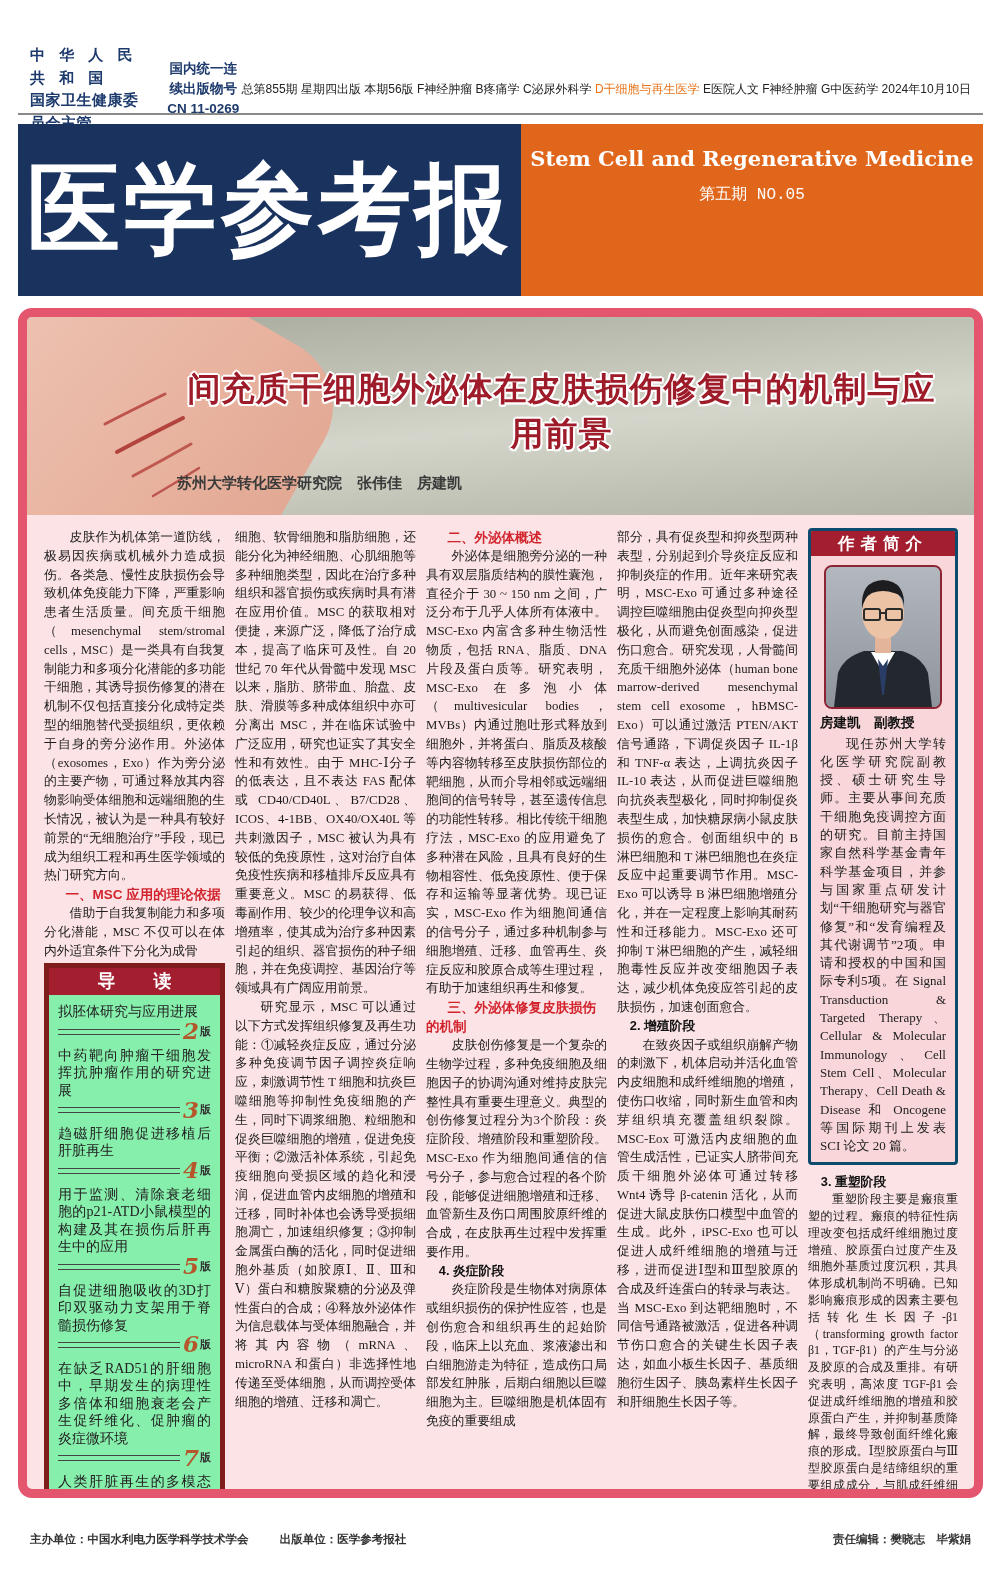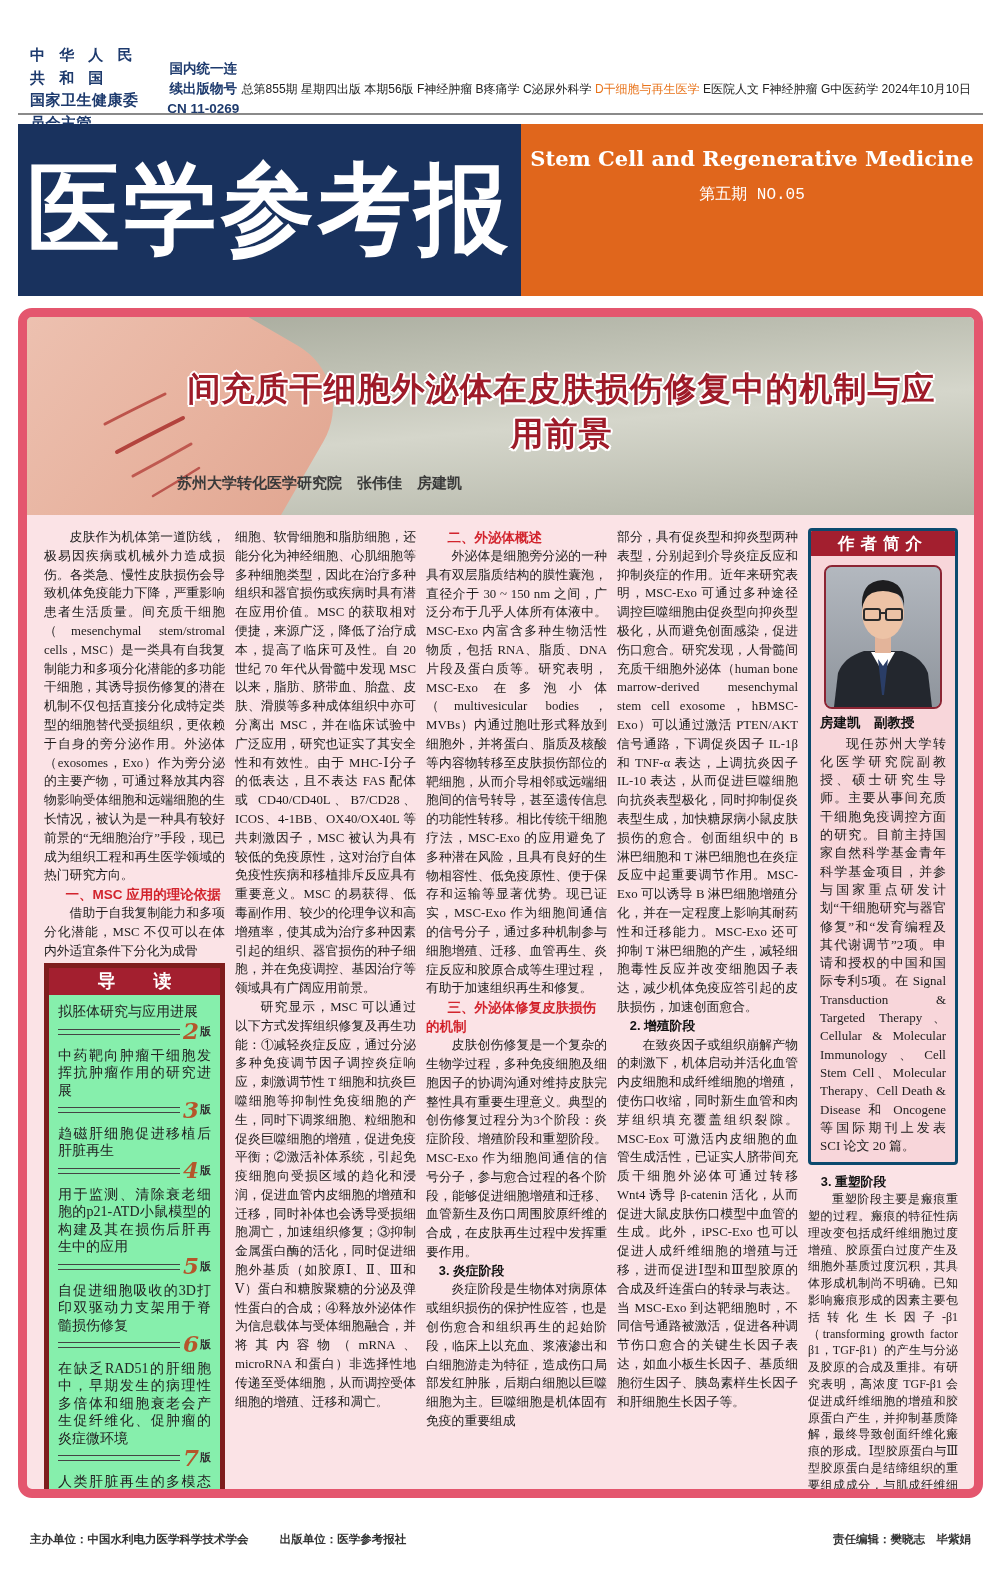--- a/index.html
+++ b/index.html
@@ -203,21 +203,21 @@
       <div class="col">
         <p>细胞、软骨细胞和脂肪细胞，还能分化为神经细胞、心肌细胞等多种细胞类型，因此在治疗多种组织和器官损伤或疾病时具有潜在应用价值。MSC 的获取相对便捷，来源广泛，降低了治疗成本，提高了临床可及性。自 20 世纪 70 年代从骨髓中发现 MSC 以来，脂肪、脐带血、胎盘、皮肤、滑膜等多种成体组织中亦可分离出 MSC，并在临床试验中广泛应用，研究也证实了其安全性和有效性。由于 MHC-Ⅰ分子的低表达，且不表达 FAS 配体或 CD40/CD40L、B7/CD28、ICOS、4-1BB、OX40/OX40L 等共刺激因子，MSC 被认为具有较低的免疫原性，这对治疗自体免疫性疾病和移植排斥反应具有重要意义。MSC 的易获得、低毒副作用、较少的伦理争议和高增殖率，使其成为治疗多种因素引起的组织、器官损伤的种子细胞，并在免疫调控、基因治疗等领域具有广阔应用前景。</p>
         <p class="indent">研究显示，MSC 可以通过以下方式发挥组织修复及再生功能：①减轻炎症反应，通过分泌多种免疫调节因子调控炎症响应，刺激调节性 T 细胞和抗炎巨噬细胞等抑制性免疫细胞的产生，同时下调浆细胞、粒细胞和促炎巨噬细胞的增殖，促进免疫平衡；②激活补体系统，引起免疫细胞向受损区域的趋化和浸润，促进血管内皮细胞的增殖和迁移，同时补体也会诱导受损细胞凋亡，加速组织修复；③抑制金属蛋白酶的活化，同时促进细胞外基质（如胶原Ⅰ、Ⅱ、Ⅲ和Ⅴ）蛋白和糖胺聚糖的分泌及弹性蛋白的合成；④释放外泌体作为信息载体与受体细胞融合，并将其内容物（mRNA、microRNA 和蛋白）非选择性地传递至受体细胞，从而调控受体细胞的增殖、迁移和凋亡。</p>
       </div>
 
       <div class="col">
         <p class="h-red" style="margin-top:0">二、外泌体概述</p>
         <p class="indent">外泌体是细胞旁分泌的一种具有双层脂质结构的膜性囊泡，直径介于 30 ~ 150 nm 之间，广泛分布于几乎人体所有体液中。MSC-Exo 内富含多种生物活性物质，包括 RNA、脂质、DNA 片段及蛋白质等。研究表明，MSC-Exo 在多泡小体（multivesicular bodies，MVBs）内通过胞吐形式释放到细胞外，并将蛋白、脂质及核酸等内容物转移至皮肤损伤部位的靶细胞，从而介导相邻或远端细胞间的信号转导，甚至遗传信息的功能性转移。相比传统干细胞疗法，MSC-Exo 的应用避免了多种潜在风险，且具有良好的生物相容性、低免疫原性、便于保存和运输等显著优势。现已证实，MSC-Exo 作为细胞间通信的信号分子，通过多种机制参与细胞增殖、迁移、血管再生、炎症反应和胶原合成等生理过程，有助于加速组织再生和修复。</p>
         <p class="h-red">三、外泌体修复皮肤损伤的机制</p>
         <p class="indent">皮肤创伤修复是一个复杂的生物学过程，多种免疫细胞及细胞因子的协调沟通对维持皮肤完整性具有重要生理意义。典型的创伤修复过程分为3个阶段：炎症阶段、增殖阶段和重塑阶段。MSC-Exo 作为细胞间通信的信号分子，参与愈合过程的各个阶段，能够促进细胞增殖和迁移、血管新生及伤口周围胶原纤维的合成，在皮肤再生过程中发挥重要作用。</p>
-        <p class="h-sub">3. 炎症阶段</p>
+        <p class="h-sub">4. 炎症阶段</p>
         <p class="indent">炎症阶段是生物体对病原体或组织损伤的保护性应答，也是创伤愈合和组织再生的起始阶段，临床上以充血、浆液渗出和白细胞游走为特征，造成伤口局部发红肿胀，后期白细胞以巨噬细胞为主。巨噬细胞是机体固有免疫的重要组成</p>
       </div>
 
       <div class="col">
         <p>部分，具有促炎型和抑炎型两种表型，分别起到介导炎症反应和抑制炎症的作用。近年来研究表明，MSC-Exo 可通过多种途径调控巨噬细胞由促炎型向抑炎型极化，从而避免创面感染，促进伤口愈合。研究发现，人骨髓间充质干细胞外泌体（human bone marrow-derived mesenchymal stem cell exosome，hBMSC-Exo）可以通过激活 PTEN/AKT 信号通路，下调促炎因子 IL-1β 和 TNF-α 表达，上调抗炎因子 IL-10 表达，从而促进巨噬细胞向抗炎表型极化，同时抑制促炎表型生成，加快糖尿病小鼠皮肤损伤的愈合。创面组织中的 B 淋巴细胞和 T 淋巴细胞也在炎症反应中起重要调节作用。MSC-Exo 可以诱导 B 淋巴细胞增殖分化，并在一定程度上影响其耐药性和迁移能力。MSC-Exo 还可抑制 T 淋巴细胞的产生，减轻细胞毒性反应并改变细胞因子表达，减少机体免疫应答引起的皮肤损伤，加速创面愈合。</p>
         <p class="h-sub">2. 增殖阶段</p>
         <p class="indent">在致炎因子或组织崩解产物的刺激下，机体启动并活化血管内皮细胞和成纤维细胞的增殖，使伤口收缩，同时新生血管和肉芽组织填充覆盖组织裂隙。MSC-Eox 可激活内皮细胞的血管生成活性，已证实人脐带间充质干细胞外泌体可通过转移 Wnt4 诱导 β-catenin 活化，从而促进大鼠皮肤伤口模型中血管的生成。此外，iPSC-Exo 也可以促进人成纤维细胞的增殖与迁移，进而促进Ⅰ型和Ⅲ型胶原的合成及纤连蛋白的转录与表达。当 MSC-Exo 到达靶细胞时，不同信号通路被激活，促进各种调节伤口愈合的关键生长因子表达，如血小板生长因子、基质细胞衍生因子、胰岛素样生长因子和肝细胞生长因子等。</p>
       </div>
 
       <div class="col col-5">

